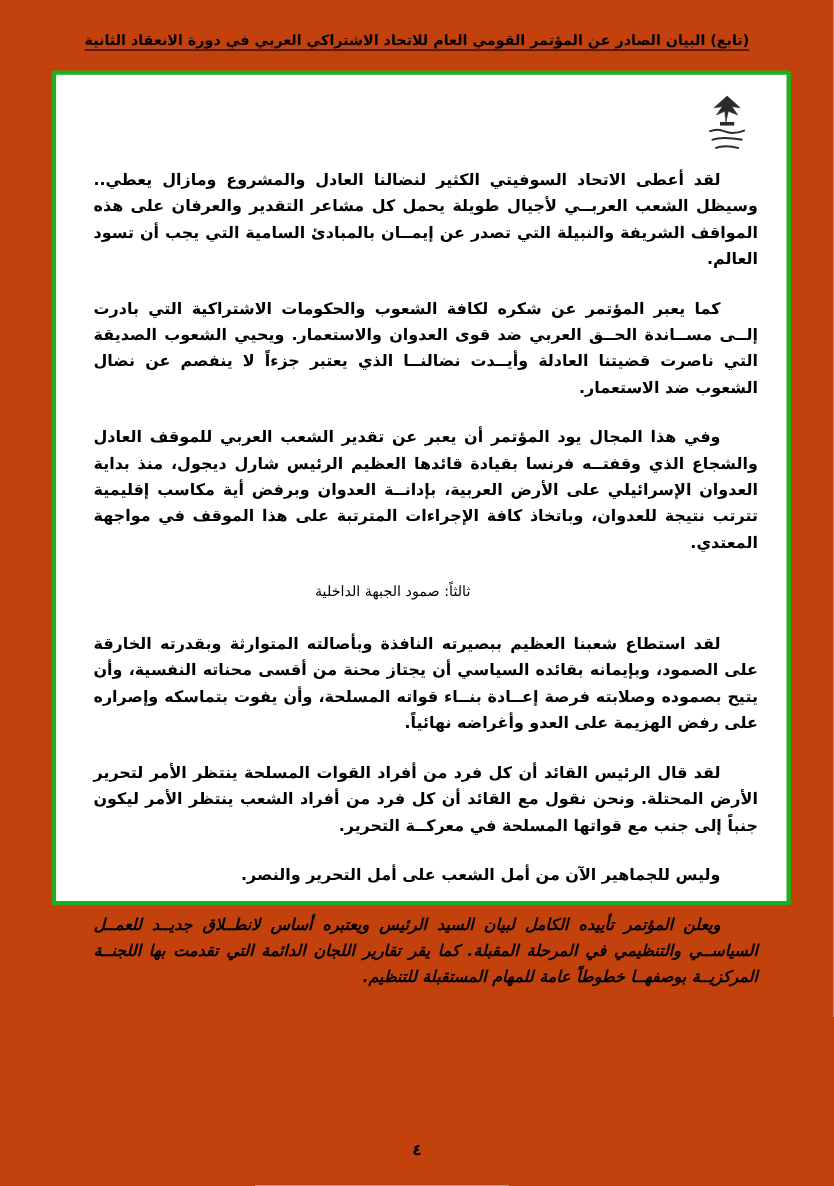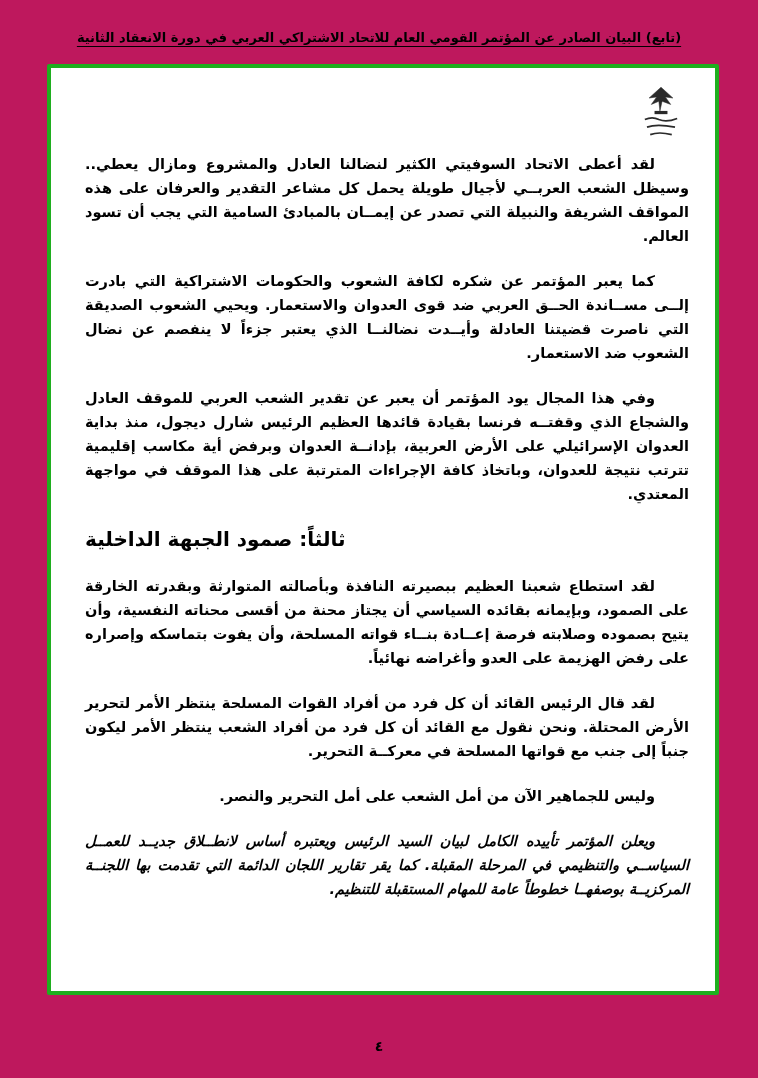--- a/index.html
+++ b/index.html
@@ -5,42 +5,42 @@
   html, body {
     margin: 0;
     padding: 0;
     background: #ffffff;
     font-family: "DejaVu Sans", sans-serif;
   }
   .page {
     position: relative;
     width: 758px;
     height: 1078px;
-    background: #be185d;
+    background: #c2410c;
     overflow: hidden;
     color: #000;
   }
   .page-header {
     position: absolute;
     top: 30px;
     left: 40px;
     right: 40px;
     direction: rtl;
     text-align: center;
     font-weight: bold;
     font-size: 13px;
     text-decoration: underline;
     text-underline-offset: 4px;
   }
   .green-box {
     position: absolute;
     top: 64px;
     left: 47px;
     width: 672px;
-    height: 931px;
+    height: 759px;
     box-sizing: border-box;
     border: 4px solid #1fae1f;
     border-radius: 2px;
     padding: 12px 26px 20px 34px;
     direction: rtl;
     background: #ffffff;
   }
   .emblem {
     width: 44px;
     height: 56px;
@@ -50,24 +50,24 @@
     margin: 0 0 21px 0;
     font-size: 14.5px;
     font-weight: bold;
     line-height: 24px;
     text-align: justify;
     text-indent: 34px;
     color: #000;
   }
   .section-heading {
     margin: 2px 0 23px 0;
-    font-size: 20px;
-    font-weight: bold;
+    font-size: 13px;
+    font-weight: normal;
     line-height: 24px;
-    text-align: left;
+    text-align: center;
     text-indent: 60px;
   }
   .para:last-child { margin-bottom: 0; font-style: italic; }
   .page-number {
     position: absolute;
     bottom: 24px;
     left: 0;
     right: 0;
     text-align: center;
     font-size: 14px;

